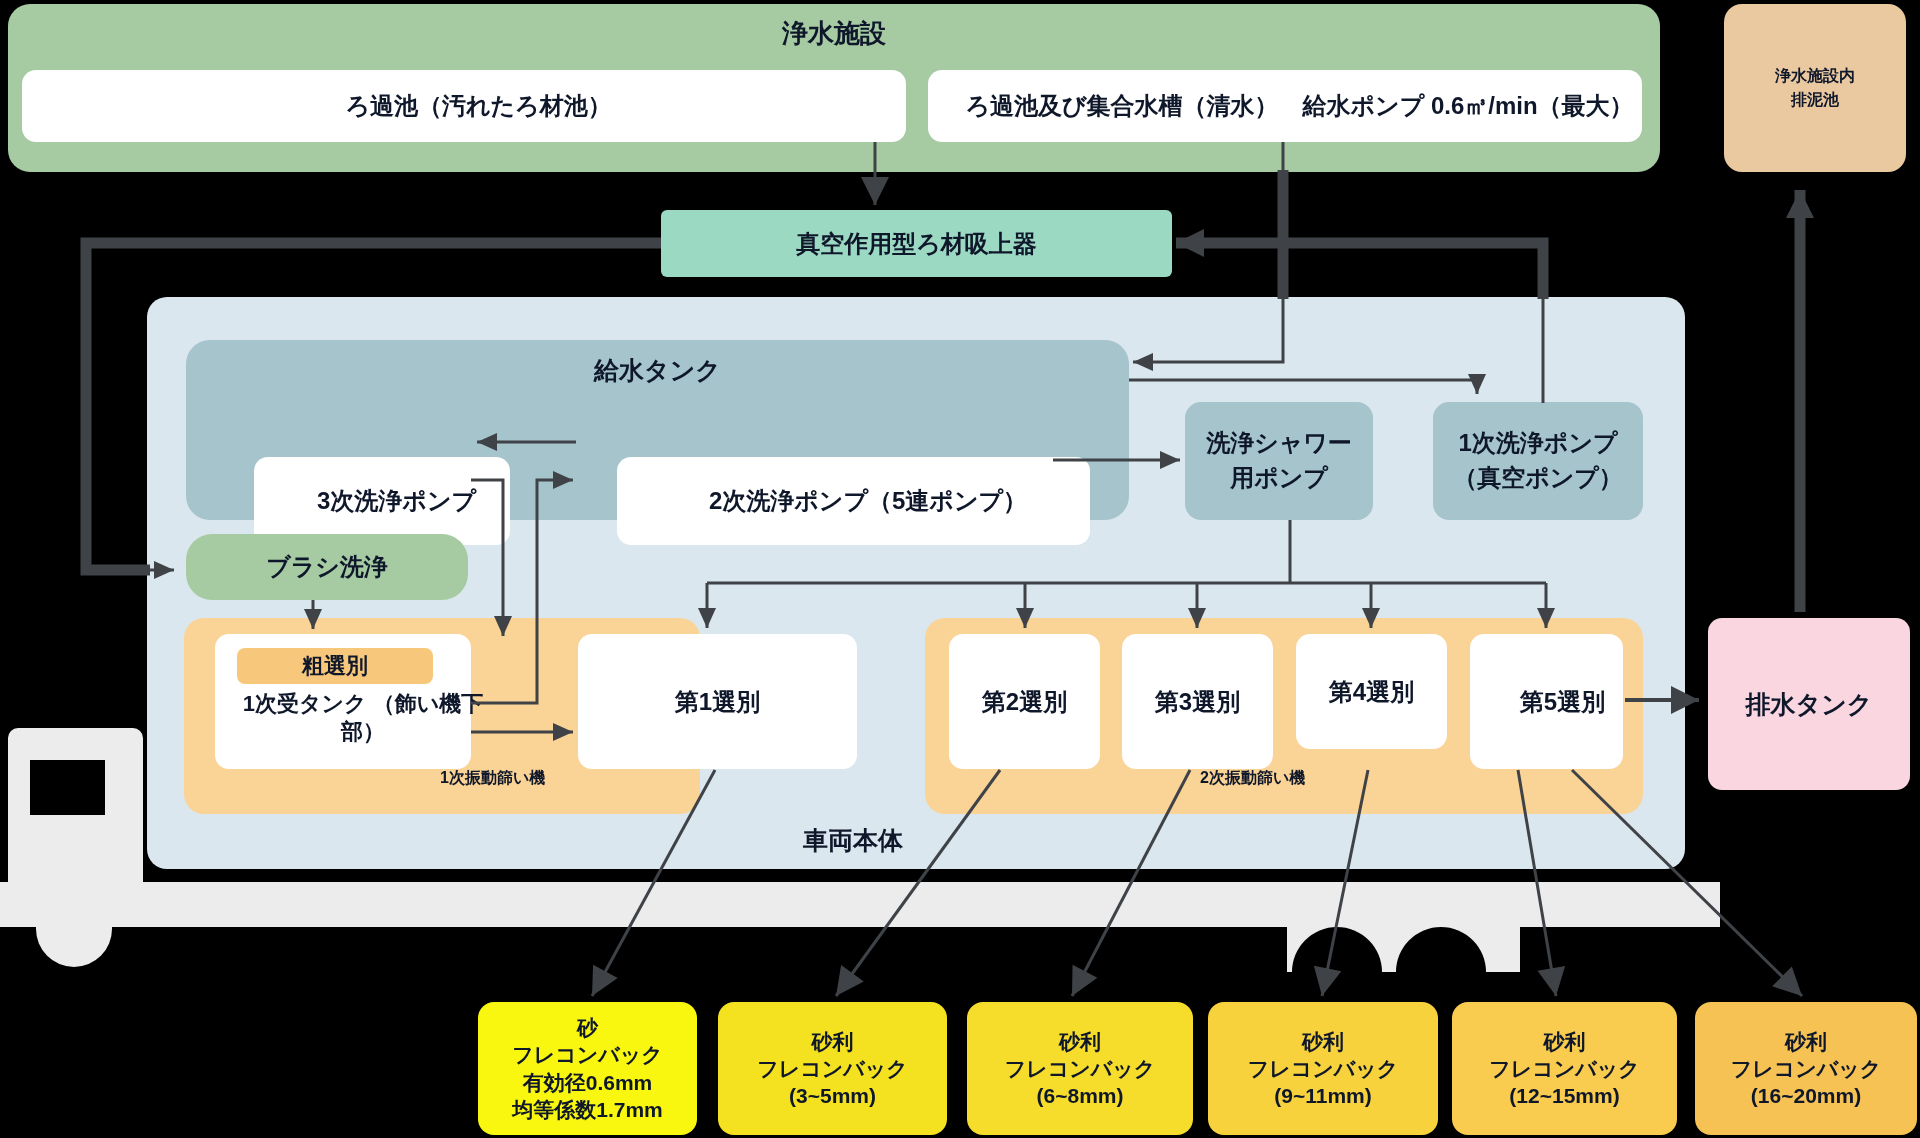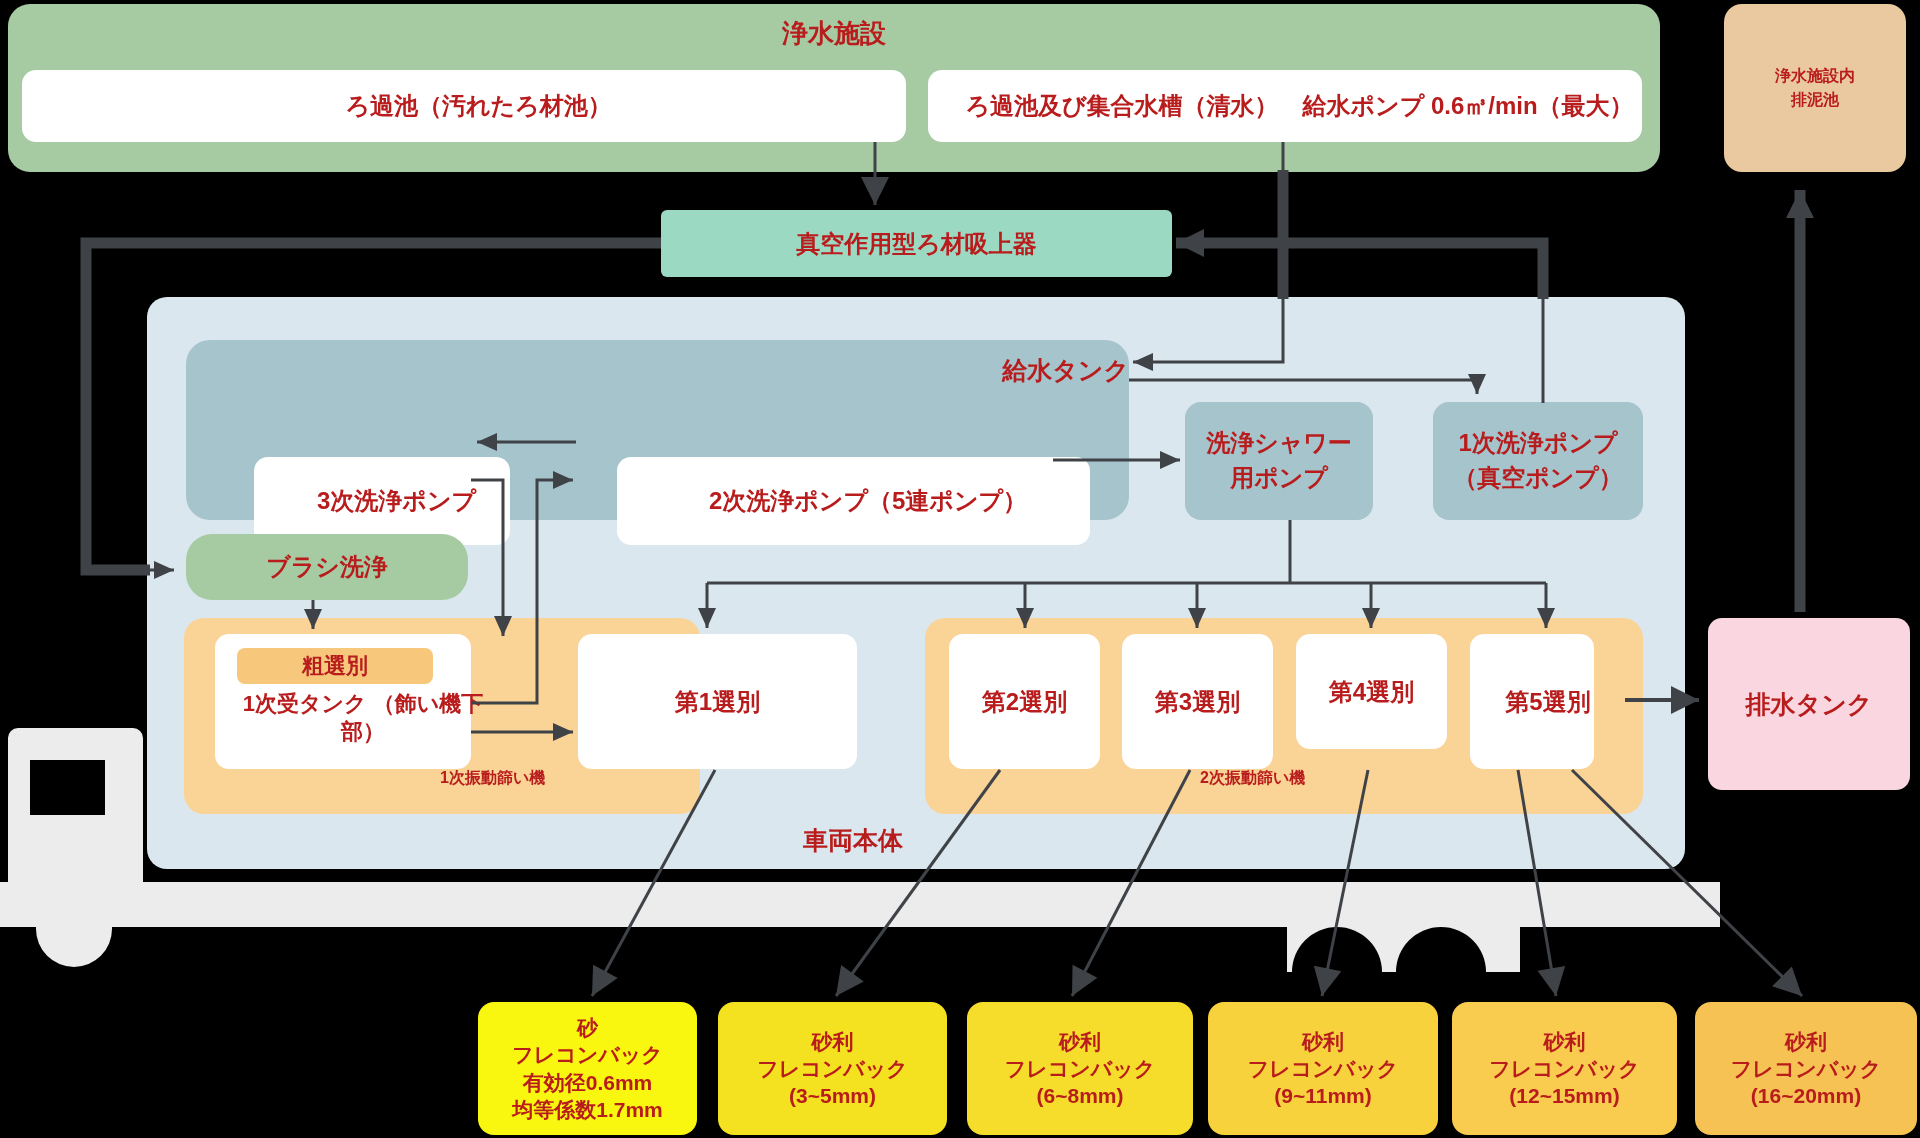--- a/index.html
+++ b/index.html
@@ -1,57 +1,57 @@
 <!DOCTYPE html>
 <html><head>
 <meta charset="utf-8">
 <style>
   html,body{margin:0;padding:0;background:#000;}
   #stage{position:relative;width:1920px;height:1138px;background:#000;overflow:hidden;
-         font-family:"Liberation Sans",sans-serif;color:#b91c1c;}
+         font-family:"Liberation Sans",sans-serif;color:#0f172a;}
   .abs{position:absolute;box-sizing:border-box;}
   .center{display:flex;align-items:center;justify-content:center;text-align:center;}
   .col{display:flex;flex-direction:column;align-items:center;justify-content:center;text-align:center;}
   
   .facility{left:8px;top:4px;width:1652px;height:168px;background:#a6cba3;border-radius:22px;}
   .facility-title{left:0;top:12px;width:100%;text-align:center;font-size:26px;font-weight:600;}
   .wh{background:#fff;border-radius:14px;font-size:24px;font-weight:600;padding-left:29px;}
   .pondL{left:22px;top:70px;width:884px;height:72px;}
   .pondR{left:928px;top:70px;width:714px;height:72px;}
   .sludge{left:1724px;top:4px;width:182px;height:168px;background:#ebc9a0;border-radius:18px;
           font-size:16px;font-weight:600;line-height:1.5;}
   
   .suction{left:661px;top:210px;width:511px;height:67px;background:#9cd9c3;border-radius:6px;
            font-size:24px;font-weight:600;}
   
   .vehicle{left:147px;top:297px;width:1538px;height:572px;background:#dbe7ee;border-radius:20px;}
   .vehicle-label{left:706px;bottom:12px;transform:translateX(-50%);font-size:25px;font-weight:600;}
   .unit{background:#a5c4cc;}
   .wtank{left:39px;top:43px;width:943px;height:180px;border-radius:24px;}
-  .wtank-label{left:0;top:14px;width:100%;text-align:right;font-size:25px;font-weight:600;}
+  .wtank-label{left:0;top:14px;width:100%;text-align:center;font-size:25px;font-weight:600;}
   .pump3{left:68px;top:117px;width:256px;height:88px;}
   .pump2{left:431px;top:117px;width:473px;height:88px;}
   .shower{left:1038px;top:105px;width:188px;height:118px;border-radius:16px;font-size:24px;font-weight:600;line-height:1.45;font-family:Liberation Serif, serif;}
   .pump1{left:1286px;top:105px;width:210px;height:118px;border-radius:16px;font-size:24px;font-weight:600;line-height:1.45;}
   .brush{left:39px;top:237px;width:282px;height:66px;background:#a6cba3;border-radius:26px;
          font-size:24px;font-weight:600;}
   .sieve{background:#fad396;border-radius:20px;}
   .sieve1{left:37px;top:321px;width:516px;height:196px;}
   .sieve2{left:778px;top:321px;width:718px;height:196px;}
   .sieve-label{position:absolute;bottom:25px;font-size:16px;font-weight:600;white-space:nowrap;}
   .tankbox{left:31px;top:16px;width:256px;height:135px;border-radius:14px;background:#fff;}
   .coarse{left:22px;top:14px;width:196px;height:36px;background:#f7c87c;border-radius:8px;
           font-size:22px;font-weight:600;}
   .tanklines{left:0;top:56px;width:100%;text-align:center;font-size:22px;font-weight:600;line-height:1.25;margin-left:20px;}
   .sel{background:#fff;border-radius:14px;font-size:24px;font-weight:600;}
   .sel1{left:394px;top:16px;width:279px;height:135px;text-align:right;}
   .sel2{left:24px;top:16px;width:151px;height:135px;}
   .sel3{left:197px;top:16px;width:151px;height:135px;}
   .sel4{left:371px;top:16px;width:151px;height:115px;}
-  .sel5{left:545px;top:16px;width:124px;height:135px;padding-left:32px;}
+  .sel5{left:545px;top:16px;width:153px;height:135px;padding-left:32px;}
   
   .drain{left:1708px;top:618px;width:202px;height:172px;background:#f9d6e0;border-radius:14px;
          font-size:25px;font-weight:600;}
   
   .bag{top:1002px;height:133px;border-radius:16px;font-size:21px;font-weight:700;line-height:1.3;}
   .bag span{display:block;}
   .bag1{left:478px;width:219px;background:#f9f70f;}
   .bag2{left:718px;width:229px;background:#f4e120;}
   .bag3{left:967px;width:226px;background:#f6dd2b;}
   .bag4{left:1208px;width:230px;background:#f8d23c;}

